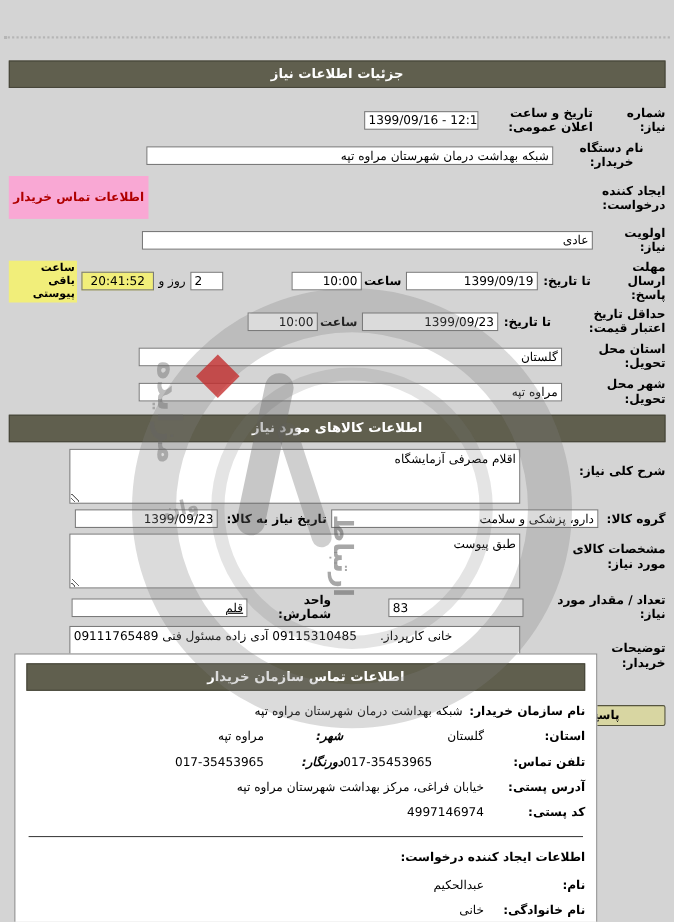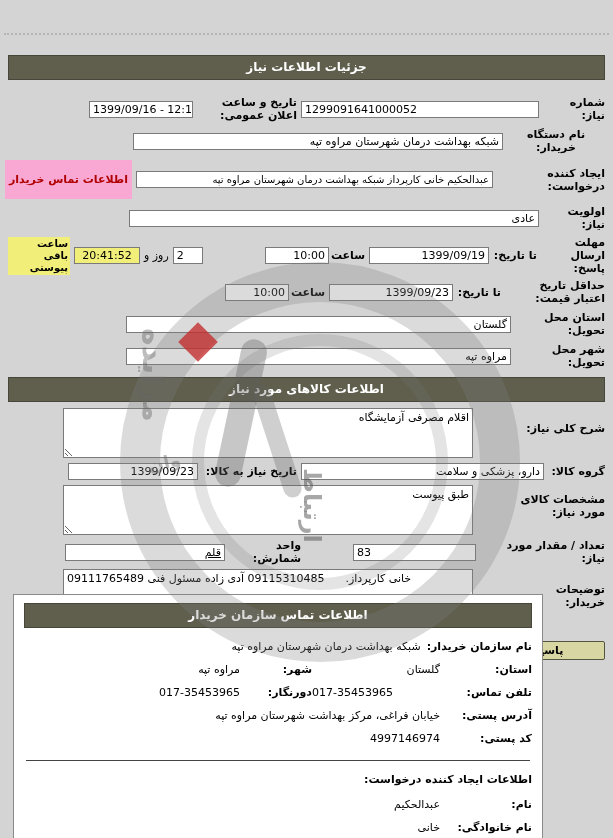--- a/index.html
+++ b/index.html
@@ -55,21 +55,21 @@
   .btn.exit{margin-right:4px;}
 
   .card{
     position:absolute;top:594px;right:70px;left:13px;height:300px;
     background:#fff;border:1px solid #8a8a8a;padding:8px 10px;box-sizing:border-box;
   }
   .crow{display:flex;align-items:flex-start;margin-top:9px;line-height:14px;}
   .clabel{font-weight:bold;min-width:92px;flex:0 0 auto;}
   .cvalue{flex:0 0 auto;}
   .cvalue.fixedw{width:128px;}
-  .clabel.second{min-width:72px;}
+  .clabel.second{min-width:72px;font-style:italic;}
   .card-sep{border-top:1px solid #444;margin:14px 2px 4px 2px;}
   .csection{font-weight:bold;margin-top:12px;}
   .phone{direction:ltr;unicode-bidi:embed;}
 
   
   .wm{position:absolute;inset:0;pointer-events:none;z-index:40;}
   .wm-ring{
     position:absolute;left:120px;top:262px;width:320px;height:320px;
     border:40px solid rgba(125,125,125,0.28);border-radius:50%;
   }
@@ -106,33 +106,31 @@
 <body>
 
 <div class="top-sep"></div>
 
 <div class="panel">
 
   <div class="bar">جزئیات اطلاعات نیاز</div>
 
   <div class="row" style="margin-top:16px;">
     <span class="lbl" style="width:62px;">شماره نیاز:</span>
-    <span class="inp ltr" style="width:238px;">1299091641000052</span>
     <span class="lbl" style="width:100px;">تاریخ و ساعت اعلان عمومی:</span>
     <span class="inp ltr" style="width:104px;">1399/09/16 - 12:17</span>
   </div>
 
   <div class="row">
     <span class="lbl" style="width:98px;text-align:center;">نام دستگاه خریدار:</span>
     <span class="inp" style="width:370px;">شبکه بهداشت درمان شهرستان مراوه تپه</span>
   </div>
 
   <div class="row">
     <span class="lbl" style="width:108px;">ایجاد کننده درخواست:</span>
-    <span class="inp" style="width:357px;font-size:10px;">عبدالحکیم خانی کارپرداز شبکه بهداشت درمان شهرستان مراوه تپه</span>
     <a class="link-contact">اطلاعات تماس خریدار</a>
   </div>
 
   <div class="row">
     <span class="lbl" style="width:62px;">اولویت نیاز:</span>
     <span class="inp" style="width:410px;">عادی</span>
   </div>
 
   <div class="row" style="margin-top:5px;">
     <span class="lbl" style="width:64px;">مهلت ارسال پاسخ:</span>

